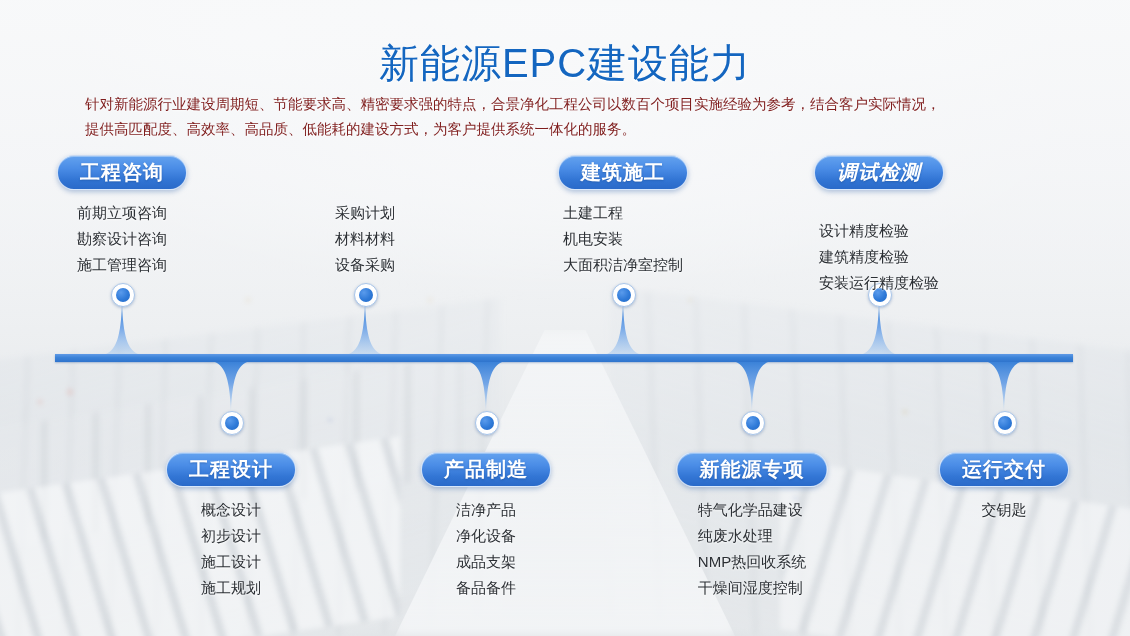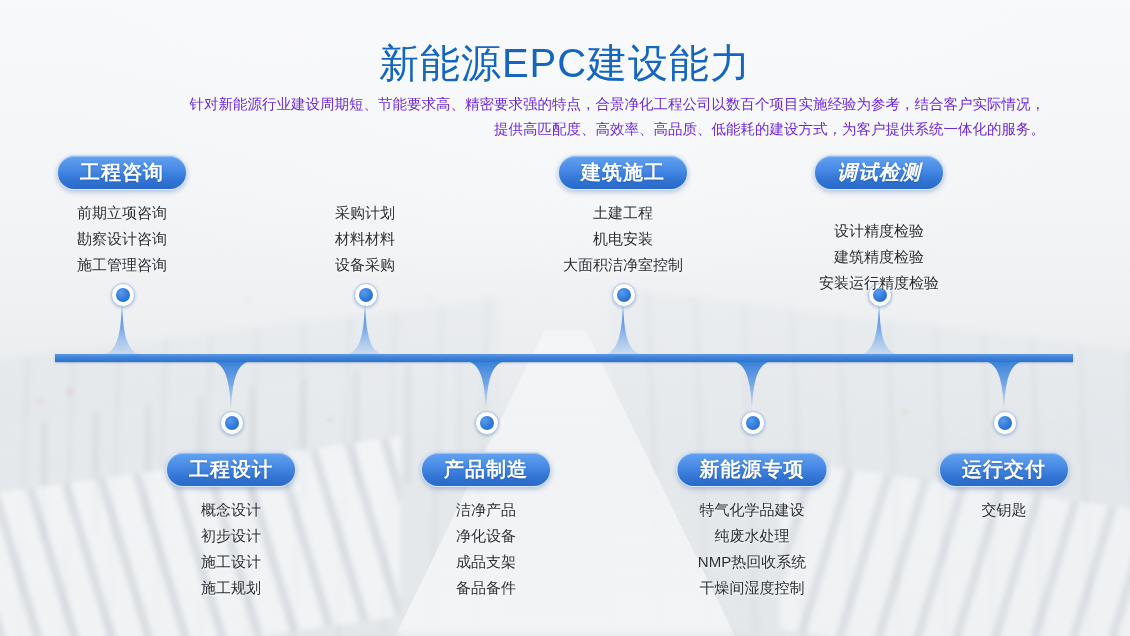--- a/index.html
+++ b/index.html
@@ -118,21 +118,21 @@
   
   .title{
     position:absolute;left:0;right:0;top:36px;text-align:center;
     font-size:40px;font-weight:normal;letter-spacing:1px;
     color:#1466c0;
     text-shadow:0 1px 0 rgba(255,255,255,.85), 0 2px 4px rgba(255,255,255,.7);
     white-space:nowrap;
   }
   .subtitle{
     position:absolute;left:85px;width:960px;top:92px;
-    text-align:right;font-size:14.5px;line-height:25px;color:#6d28d9;
+    text-align:left;font-size:14.5px;line-height:25px;color:#7f1d1d;
     text-shadow:0 1px 2px rgba(255,255,255,.9);
   }
 
   
   .bar{
     position:absolute;left:55px;top:354px;width:1018px;height:8px;
     background:linear-gradient(180deg,#5f9ae6 0%,#3b82d8 45%,#2f74cd 100%);
     box-shadow:0 1px 2px rgba(40,90,160,.35);
   }
 
@@ -158,21 +158,21 @@
     border-radius:17px;color:#fff;font-size:20px;font-weight:bold;letter-spacing:1px;
     white-space:nowrap;text-align:center;
     background:linear-gradient(180deg,#63a2ef 0%,#4a8ce6 38%,#3275d4 72%,#2a6ac9 100%);
     border:1px solid rgba(255,255,255,.75);
     box-shadow:0 2px 5px rgba(45,95,165,.35), inset 0 1px 0 rgba(255,255,255,.35);
     text-shadow:0 1px 2px rgba(25,70,140,.45);
     transform:translateX(-50%);
   }
   .list{
     position:absolute;transform:translateX(-50%);
-    text-align:center;white-space:nowrap;
+    white-space:nowrap;
     font-size:15px;line-height:26px;color:#2b2f34;
     text-shadow:0 1px 2px rgba(255,255,255,.95);
   }
   .list div{ }
 </style>
 </head>
 <body>
 
 <div class="stage">
 

